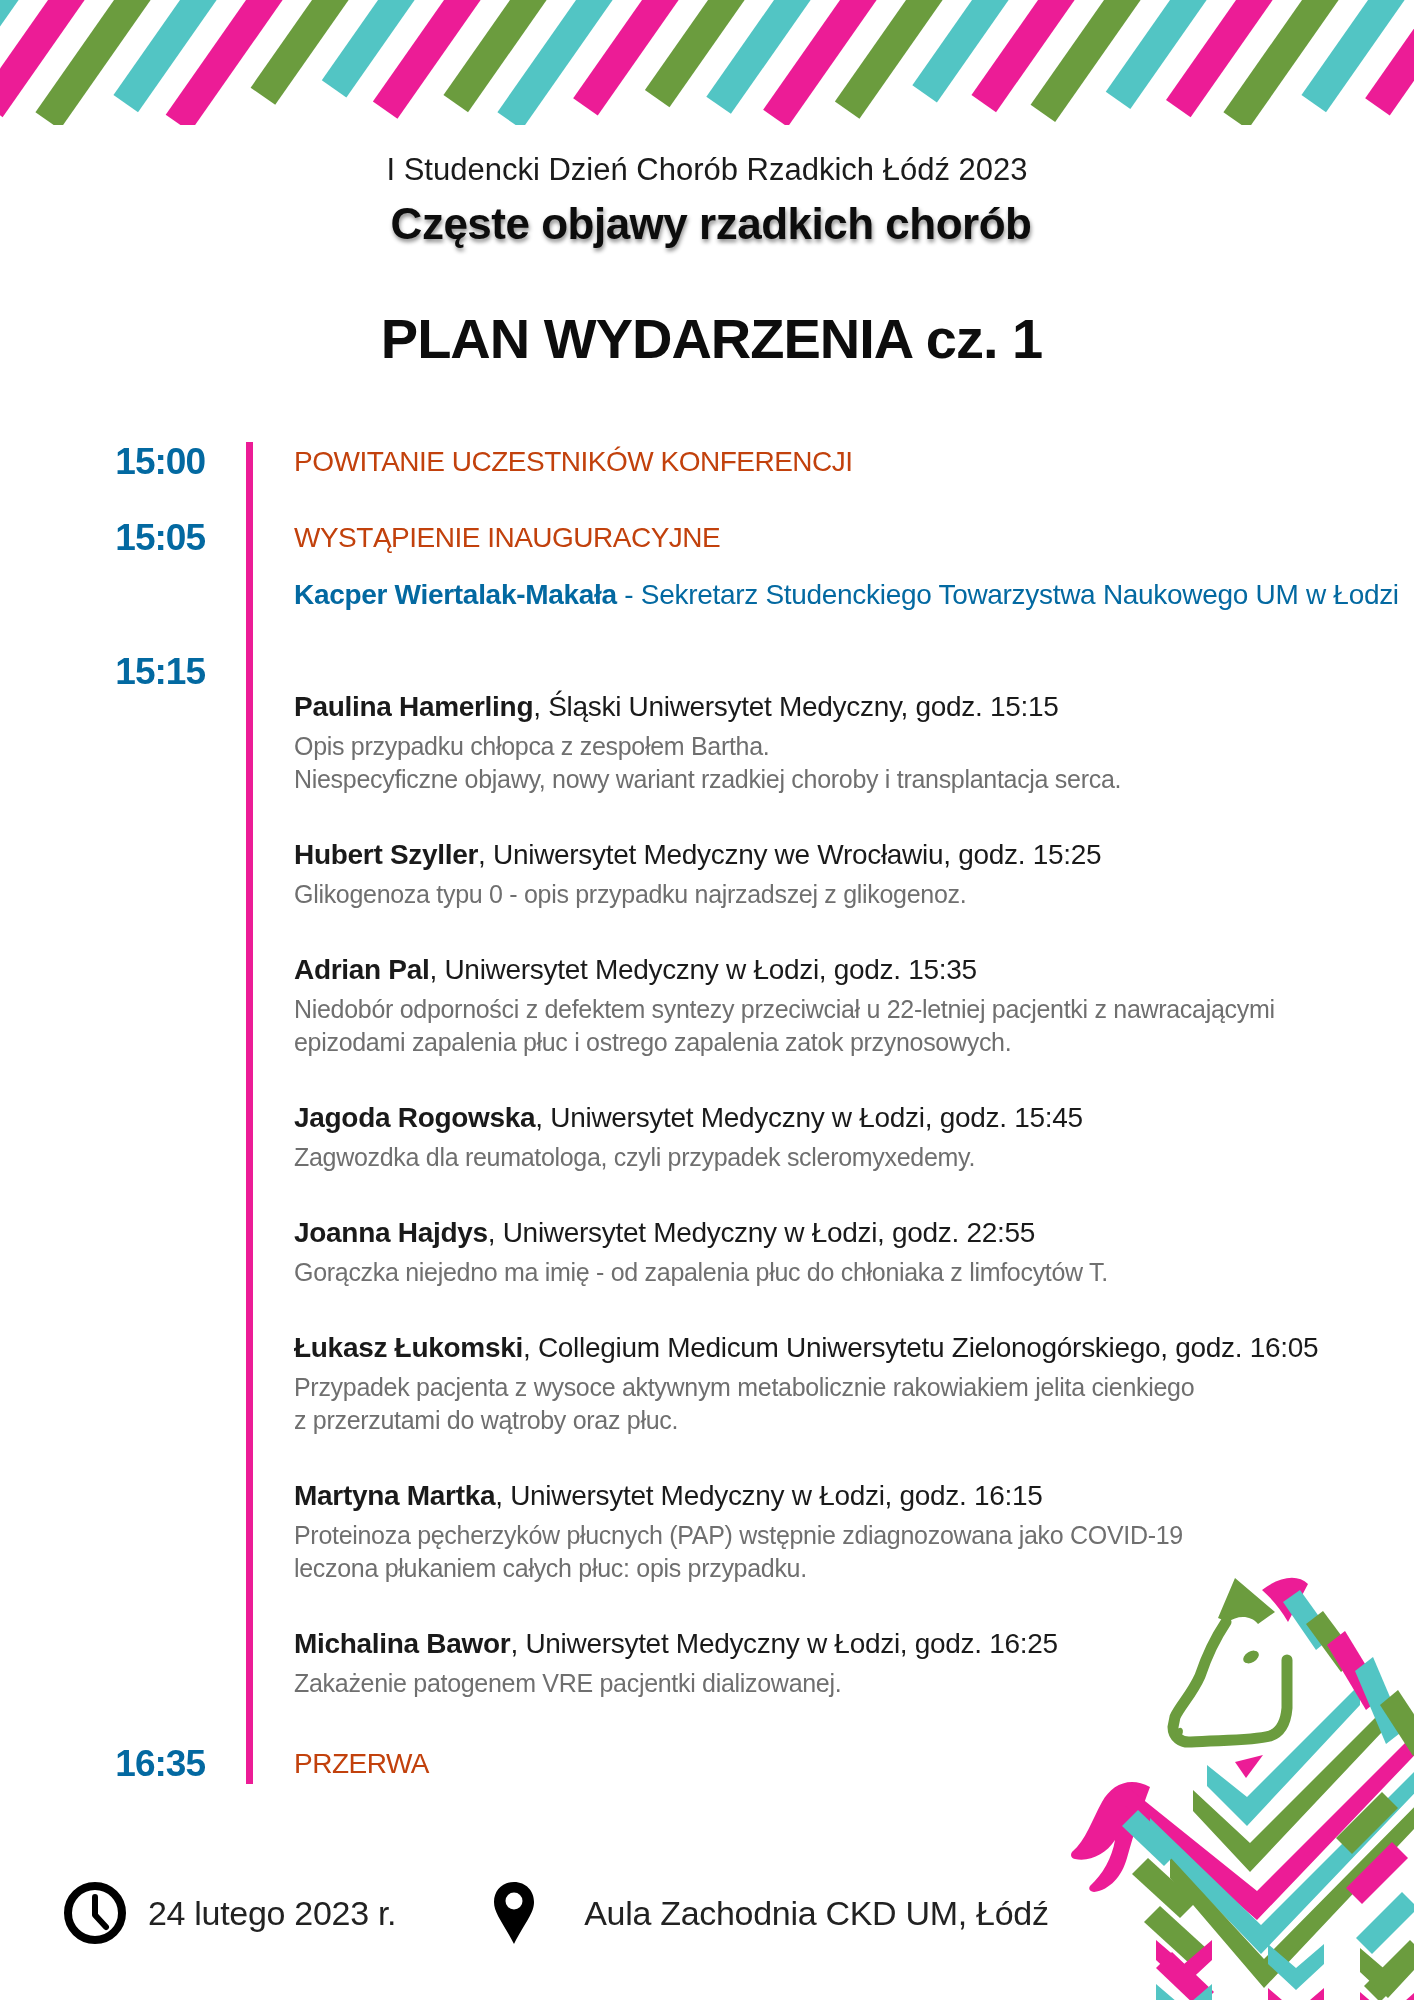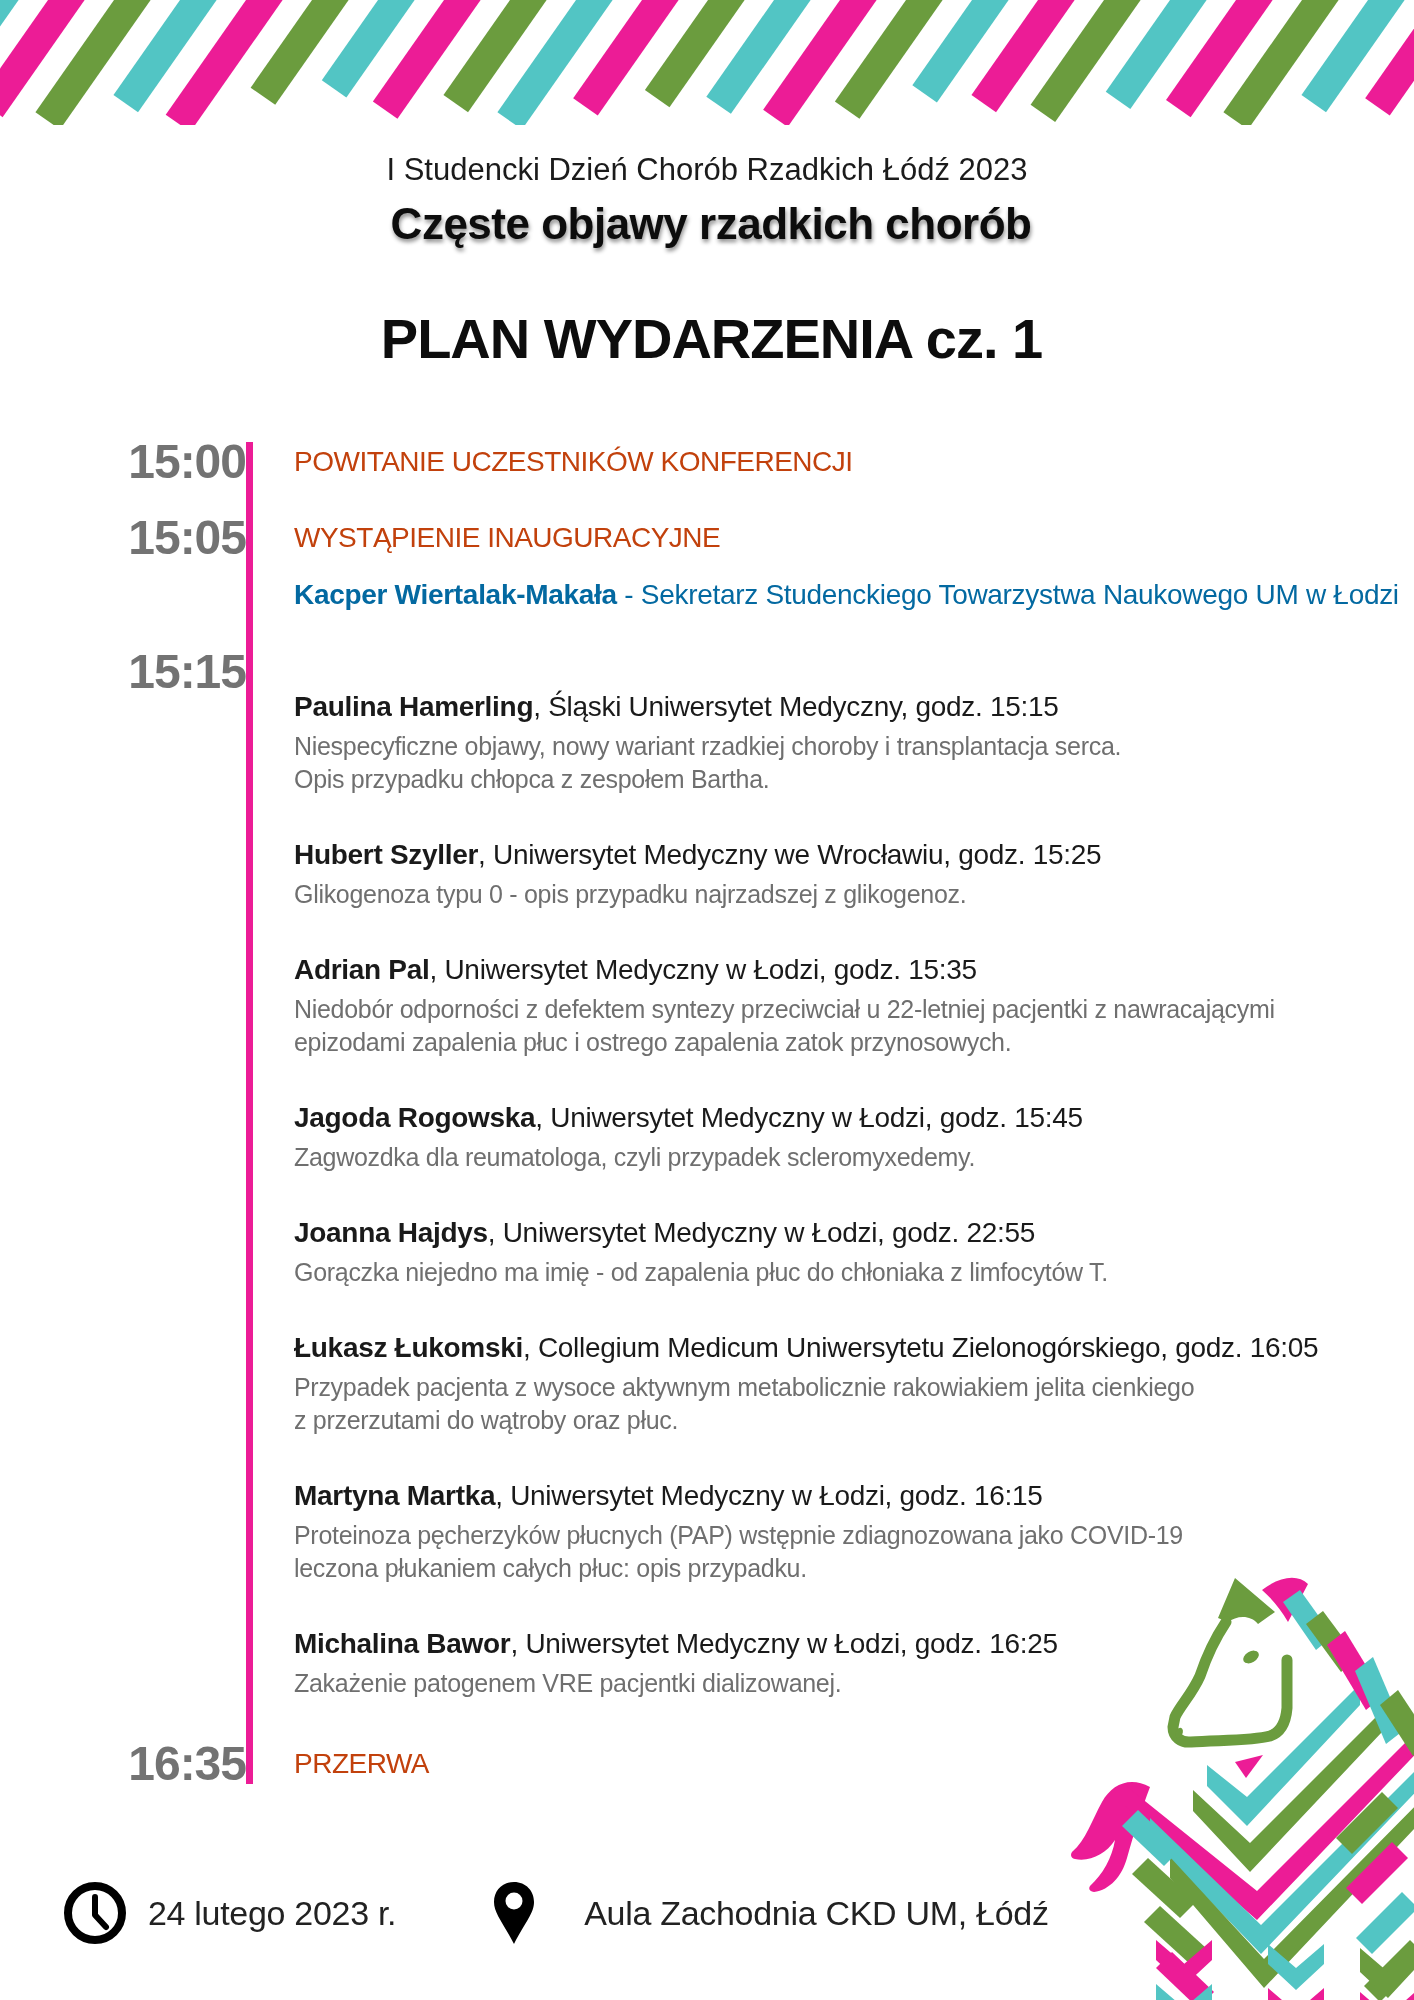--- a/index.html
+++ b/index.html
@@ -21,22 +21,22 @@
     letter-spacing:-0.5px;
     text-shadow:1px 3px 4px rgba(0,0,0,0.45);
     padding-left:8px;
   }
   .plan-title{margin-top:58px;font-size:56px;line-height:62px;font-weight:800;color:#0d0d0d;letter-spacing:-1px;padding-left:9px;}
   
   .schedule{position:relative;margin-top:68px;}
   .pink-line{position:absolute;left:246px;top:4px;bottom:4px;width:7px;}
   .srow{display:flex;}
   .srow .stime{
-    width:246px;box-sizing:border-box;text-align:right;
-    font-size:48px;line-height:48px;font-weight:700;letter-spacing:-1px;color:#737373;
+    width:246px;box-sizing:border-box;padding-right:41px;text-align:right;
+    font-size:37px;line-height:48px;font-weight:700;letter-spacing:-1px;color:#0369a1;
   }
   .srow .scontent{flex:1;padding-left:48px;}
   .row-title{font-size:28px;line-height:48px;color:#c2410c;letter-spacing:-0.5px;}
   .row-welcome{margin-bottom:28px;}
   .row-inaug{margin-bottom:36px;}
   .row-session{margin-bottom:40px;}
   .speaker-line{margin-top:16px;font-size:28px;line-height:34px;color:#0369a1;letter-spacing:-0.3px;}
   .bold{font-weight:700;}
   .talk{margin-top:42px;}
   .talk-line{font-size:28px;line-height:34px;color:#1a1a1a;letter-spacing:-0.3px;}
@@ -107,22 +107,22 @@
       </div>
     </div>
 
     <div class="srow row-session">
       <div class="stime">15:15</div>
       <div class="scontent">
 
         <div class="talk">
           <div class="talk-line"><span class="bold">Paulina Hamerling</span><span>, Śląski Uniwersytet Medyczny, godz. 15:15</span></div>
           <div class="talk-desc">
+              <div>Opis przypadku chłopca z zespołem Bartha.</div>
               <div>Niespecyficzne objawy, nowy wariant rzadkiej choroby i transplantacja serca.</div>
-              <div>Opis przypadku chłopca z zespołem Bartha.</div>
             </div>
         </div>
 
         <div class="talk">
           <div class="talk-line"><span class="bold">Hubert Szyller</span><span>, Uniwersytet Medyczny we Wrocławiu, godz. 15:25</span></div>
           <div class="talk-desc">
               <div>Glikogenoza typu 0 - opis przypadku najrzadszej z glikogenoz.</div>
             </div>
         </div>
 

